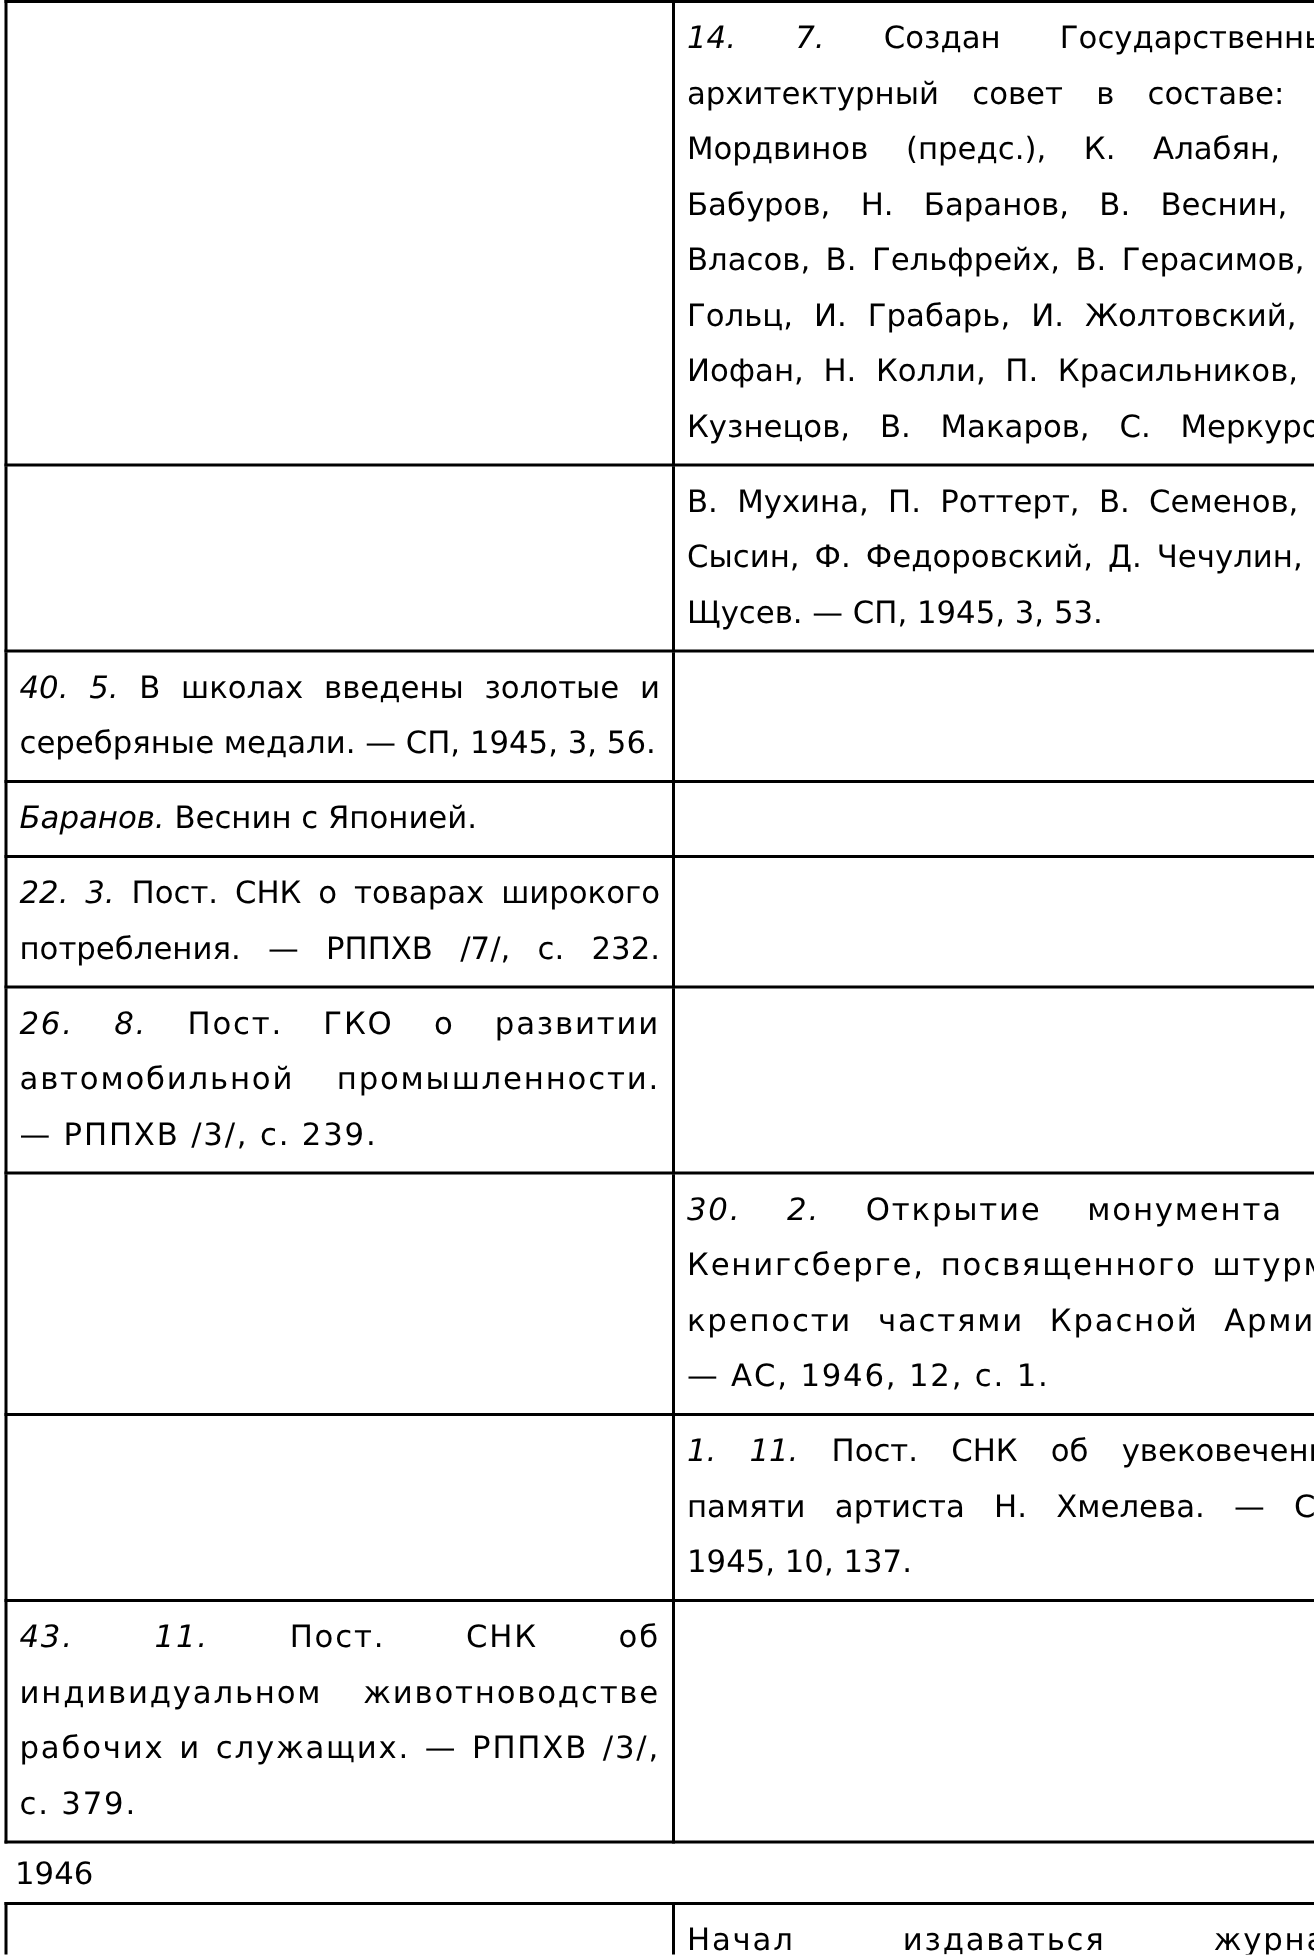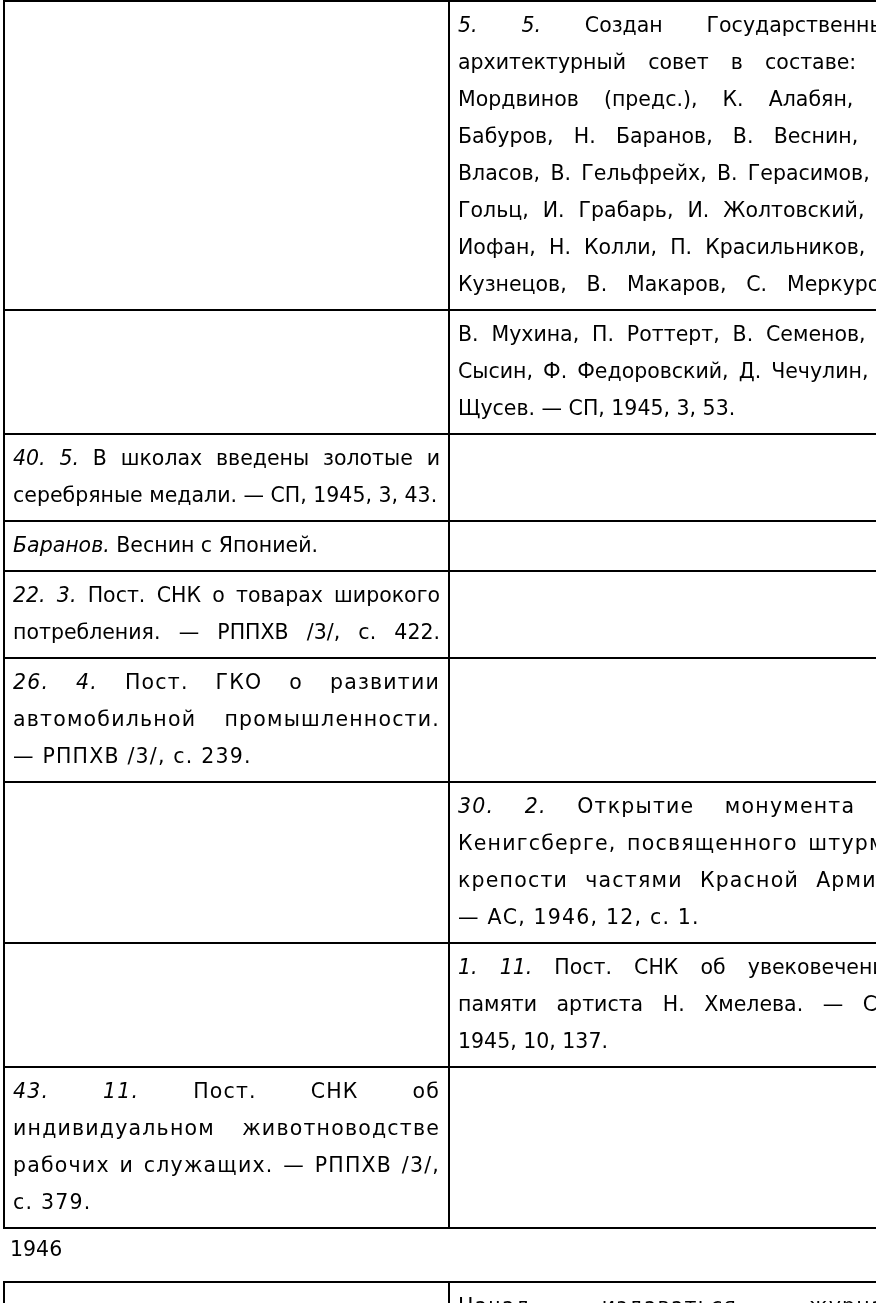--- a/index.html
+++ b/index.html
@@ -56,76 +56,76 @@
     font-style: italic;
     font-weight: 400;
   }
 
   .empty-cell { }
 
   
   .year-heading {
     font-size: 20.5px;
     line-height: 37px;
-    padding: 2px 0 13px 10px;
+    padding: 2px 0 0 10px;
     margin: 0;
     font-weight: 400;
   }
 
   
   .table-bottom-clip {
     overflow: hidden;
   }
 </style>
 </head>
 <body>
 
 <div class="page">
 
   <table class="chrono-table">
     <tbody>
 
       <tr>
         <td class="col-left empty-cell"></td>
         <td class="col-right">
-          <span class="cell-text stretch"><span class="date">5. 5.</span> <span>Создан Государственный архитектурный совет в составе: А. Мордвинов (предс.), К. Алабян, В. Бабуров, Н. Баранов, В. Веснин, А. Власов, В. Гельфрейх, В. Герасимов, Г. Гольц, И. Грабарь, И. Жолтовский, Б. Иофан, Н. Колли, П. Красильников, А. Кузнецов, В. Макаров, С. Меркуров,</span></span>
+          <span class="cell-text stretch"><span class="date">14. 7.</span> <span>Создан Государственный архитектурный совет в составе: А. Мордвинов (предс.), К. Алабян, В. Бабуров, Н. Баранов, В. Веснин, А. Власов, В. Гельфрейх, В. Герасимов, Г. Гольц, И. Грабарь, И. Жолтовский, Б. Иофан, Н. Колли, П. Красильников, А. Кузнецов, В. Макаров, С. Меркуров,</span></span>
         </td>
       </tr>
 
       <tr>
         <td class="col-left empty-cell"></td>
         <td class="col-right">
           <span class="cell-text">В. Мухина, П. Роттерт, В. Семенов, А. Сысин, Ф. Федоровский, Д. Чечулин, А. Щусев. — СП, 1945, 3, 53.</span>
         </td>
       </tr>
 
       <tr>
         <td class="col-left">
-          <span class="cell-text"><span class="date">40. 5.</span> <span>В школах введены золотые и серебряные медали. — СП, 1945, 3, 43.</span></span>
+          <span class="cell-text"><span class="date">40. 5.</span> <span>В школах введены золотые и серебряные медали. — СП, 1945, 3, 56.</span></span>
         </td>
         <td class="col-right empty-cell"></td>
       </tr>
 
       <tr>
         <td class="col-left">
           <span class="cell-text"><span class="date">Баранов.</span> <span>Веснин с Японией.</span></span>
         </td>
         <td class="col-right empty-cell"></td>
       </tr>
 
       <tr>
         <td class="col-left">
-          <span class="cell-text stretch"><span class="date">22. 3.</span> <span>Пост. СНК о товарах широкого потребления. — РППХВ /3/, с. 422.</span></span>
+          <span class="cell-text stretch"><span class="date">22. 3.</span> <span>Пост. СНК о товарах широкого потребления. — РППХВ /7/, с. 232.</span></span>
         </td>
         <td class="col-right empty-cell"></td>
       </tr>
 
       <tr>
         <td class="col-left">
-          <span class="cell-text track-1"><span class="date">26. 4.</span> <span>Пост. ГКО о развитии автомобильной промышленности. — РППХВ /3/, с. 239.</span></span>
+          <span class="cell-text track-1"><span class="date">26. 8.</span> <span>Пост. ГКО о развитии автомобильной промышленности. — РППХВ /3/, с. 239.</span></span>
         </td>
         <td class="col-right empty-cell"></td>
       </tr>
 
       <tr>
         <td class="col-left empty-cell"></td>
         <td class="col-right">
           <span class="cell-text track-1"><span class="date">30. 2.</span> <span>Открытие монумента в Кенигсберге, посвященного штурму крепости частями Красной Армии. — АС, 1946, 12, с. 1.</span></span>
         </td>
       </tr>

